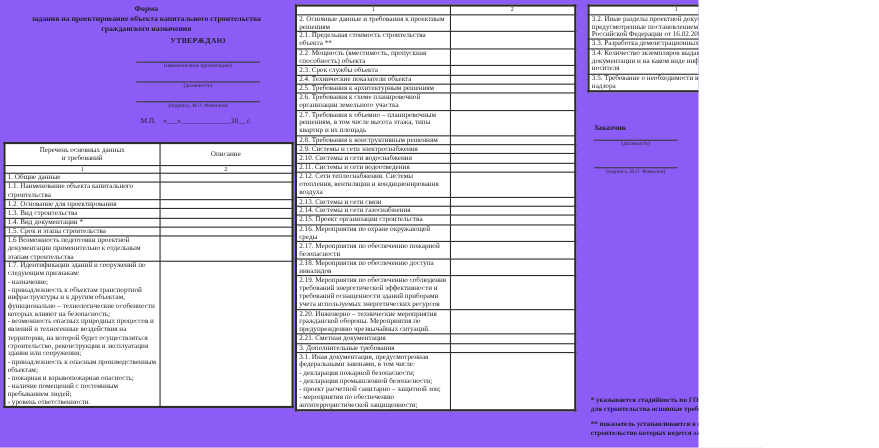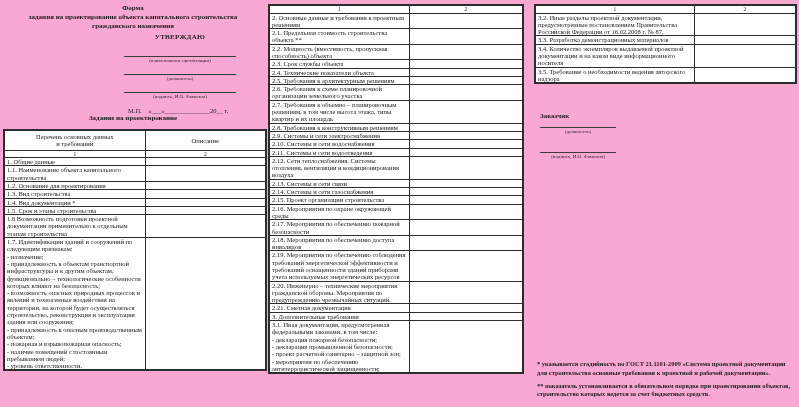--- a/index.html
+++ b/index.html
@@ -1,18 +1,18 @@
 <!DOCTYPE html>
 <html><head>
 <meta charset="utf-8">
 <style>
   html,body { margin:0; padding:0; background:#ffffff; }
   .page {
-    position:relative; width:799px; height:407px; overflow:hidden;
-    background:#f9a8d4; color:#1c1c1c;
+    position:relative; width:635px; height:407px; overflow:hidden;
+    background:#8b5cf6; color:#1c1c1c;
     font-family:"Liberation Serif","DejaVu Serif",serif;
   }
   
   .doc-title {
     position:absolute; left:10px; top:4px; width:246px;
     text-align:center; font-weight:bold; font-size:7px; line-height:9px;
     white-space:pre-line;
   }
   .approve { position:absolute; left:110px; top:33px; width:140px; text-align:center; }
   .approve-heading { font-weight:bold; font-size:7px; line-height:8px; margin-bottom:9px; letter-spacing:.3px; }
@@ -70,21 +70,20 @@
       <div class="sig-line"></div>
       <div class="sig-label">(должность)</div>
     </div>
     <div class="sig-field">
       <div class="sig-line"></div>
       <div class="sig-label">(подпись, И.О. Фамилия)</div>
     </div>
     <div class="stamp">М.П.    «___»______________20__ г.</div>
   </div>
 
-  <div class="tbl-heading">Задание на проектирование</div>
 
   <table class="tbl t1">
     <colgroup>
         <col style="width:141px">
         <col style="width:121px">
       </colgroup>
     <thead>
       <tr class="head">
         <th>Перечень основных данных
 и требований</th>

